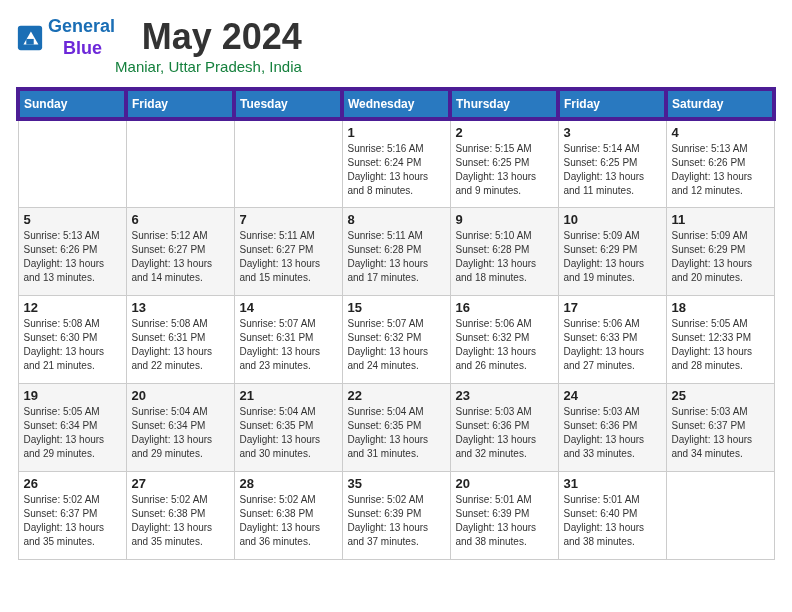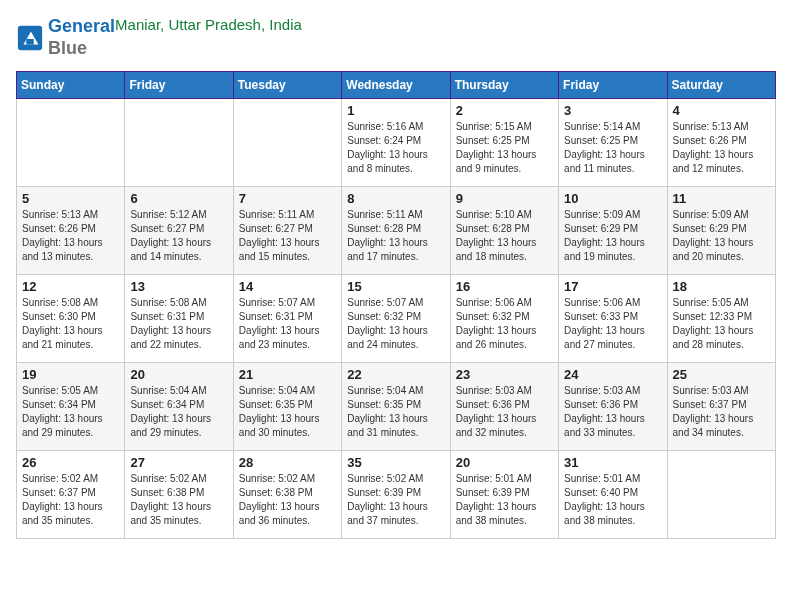--- a/index.html
+++ b/index.html
@@ -50,21 +50,21 @@
       border-collapse: collapse;
       table-layout: fixed;
     }
     thead tr th {
       background-color: #2979c0;
       color: #fff;
       font-size: 12px;
       font-weight: bold;
       padding: 6px 4px;
       text-align: left;
-      border: 1px solid #4c1d95;
+      border: 4px solid #4c1d95;
     }
     tbody tr td {
       border: 1px solid #ccc;
       vertical-align: top;
       padding: 4px 5px;
       font-size: 10.5px;
       color: #222;
       min-height: 80px;
       height: 88px;
     }
@@ -93,24 +93,25 @@
 
 <div class="header">
   <div class="logo">
     <svg class="logo-icon" viewBox="0 0 30 30">
       <rect x="2" y="2" width="26" height="26" rx="3" fill="#1a6eb5"></rect>
       <polygon points="8,22 16,8 24,22" fill="white"></polygon>
       <rect x="11" y="16" width="8" height="6" fill="#1a6eb5"></rect>
     </svg>
     <div class="logo-text">
       <div><span>General</span></div>
-      <div style="color:#737373;">Blue</div>
+      <div style="color:#6d28d9;margin-left:15px;">Blue</div>
     </div>
   </div>
   <div class="title-block">
+    <div class="month-title">May 2024</div>
     <div class="location-title">Maniar, Uttar Pradesh, India</div>
   </div>
 </div>
 
 <table>
   <thead>
     <tr id="header-row">
     <th>Sunday</th>
         <th>Friday</th>
         <th>Tuesday</th>

